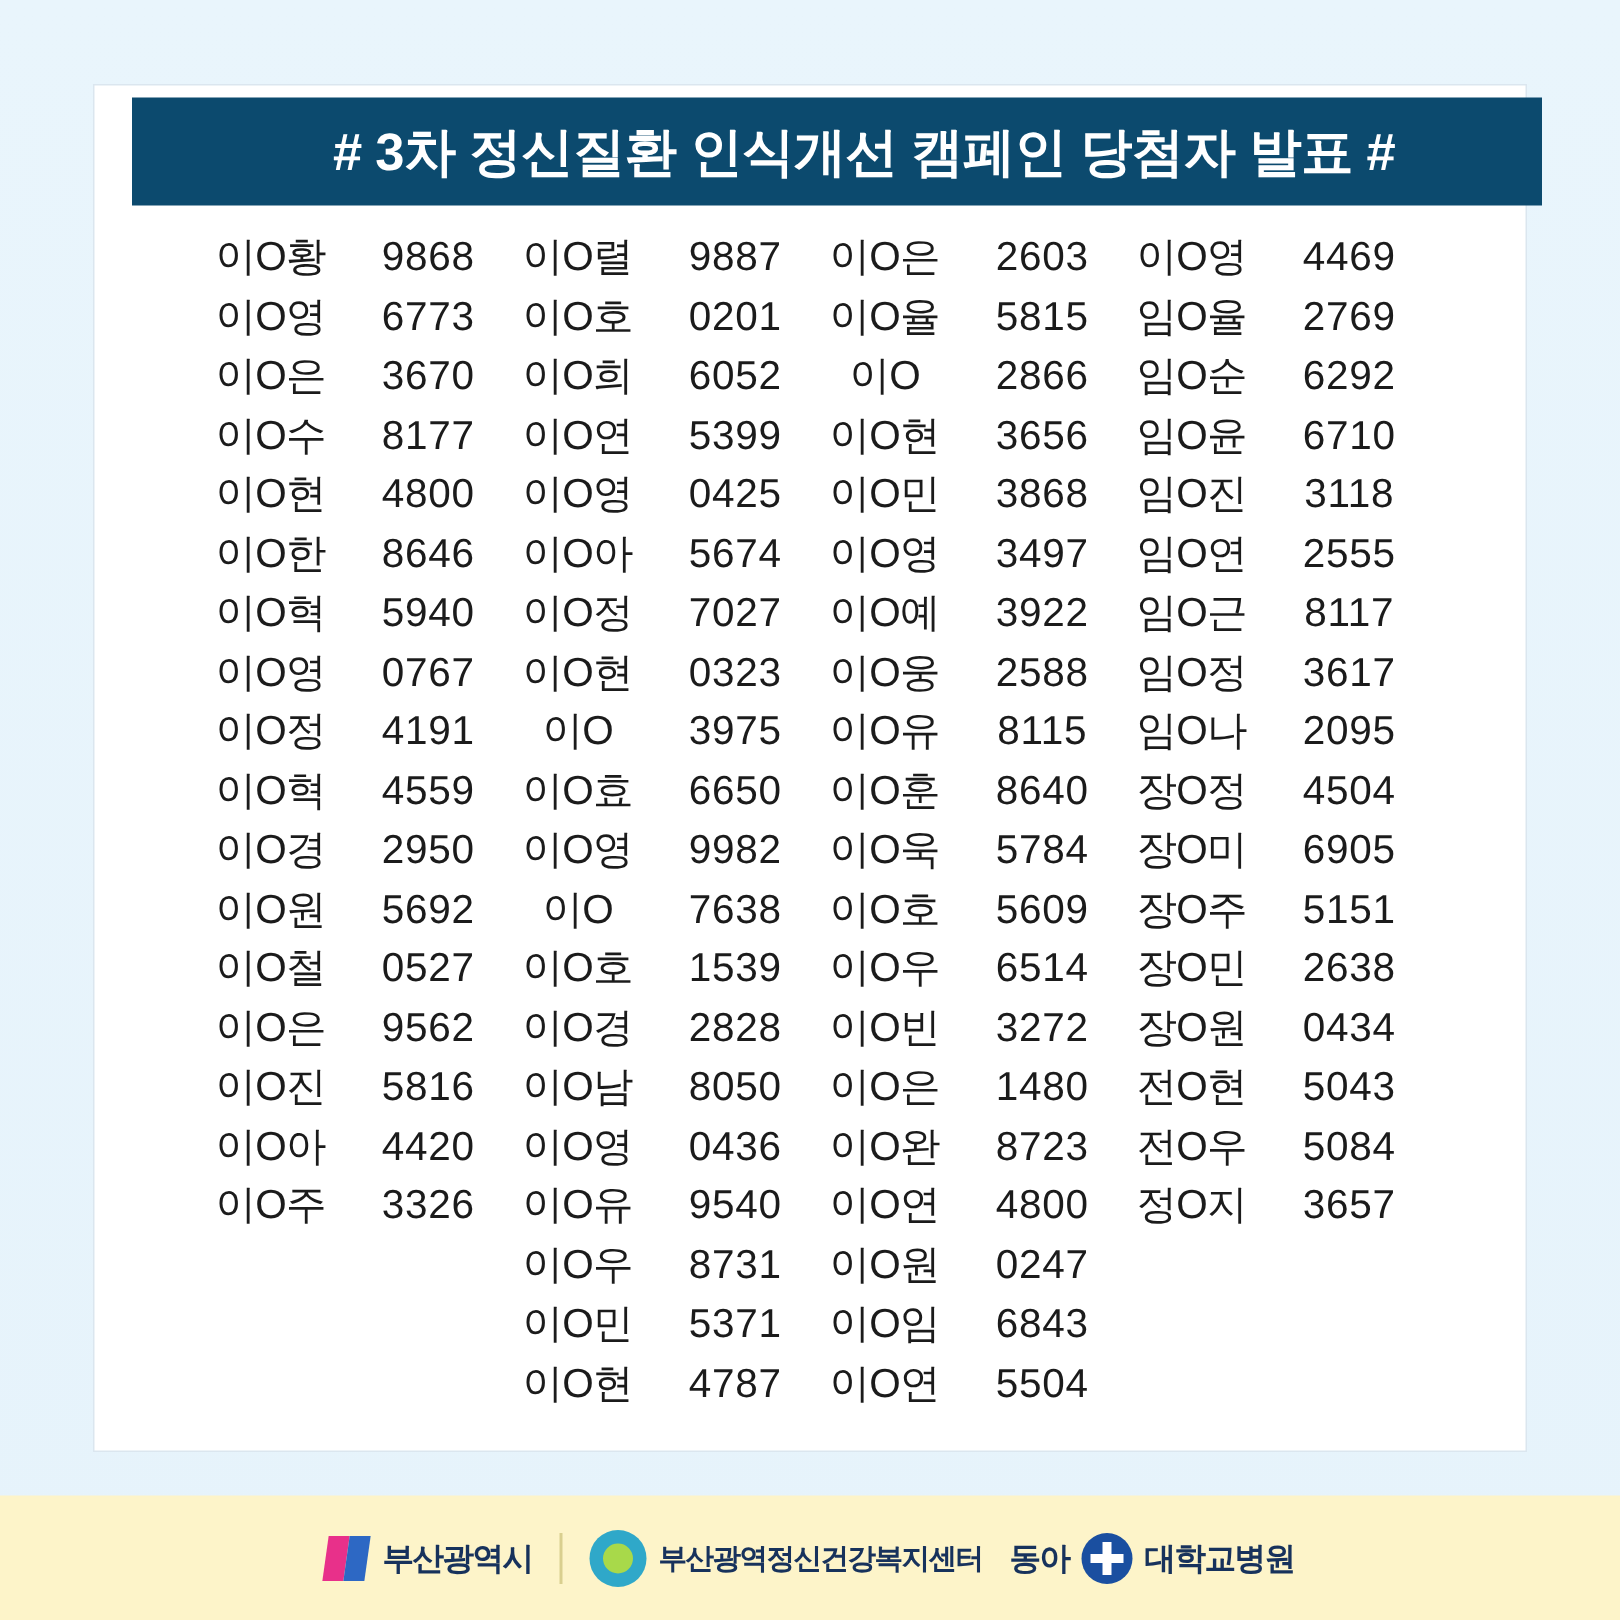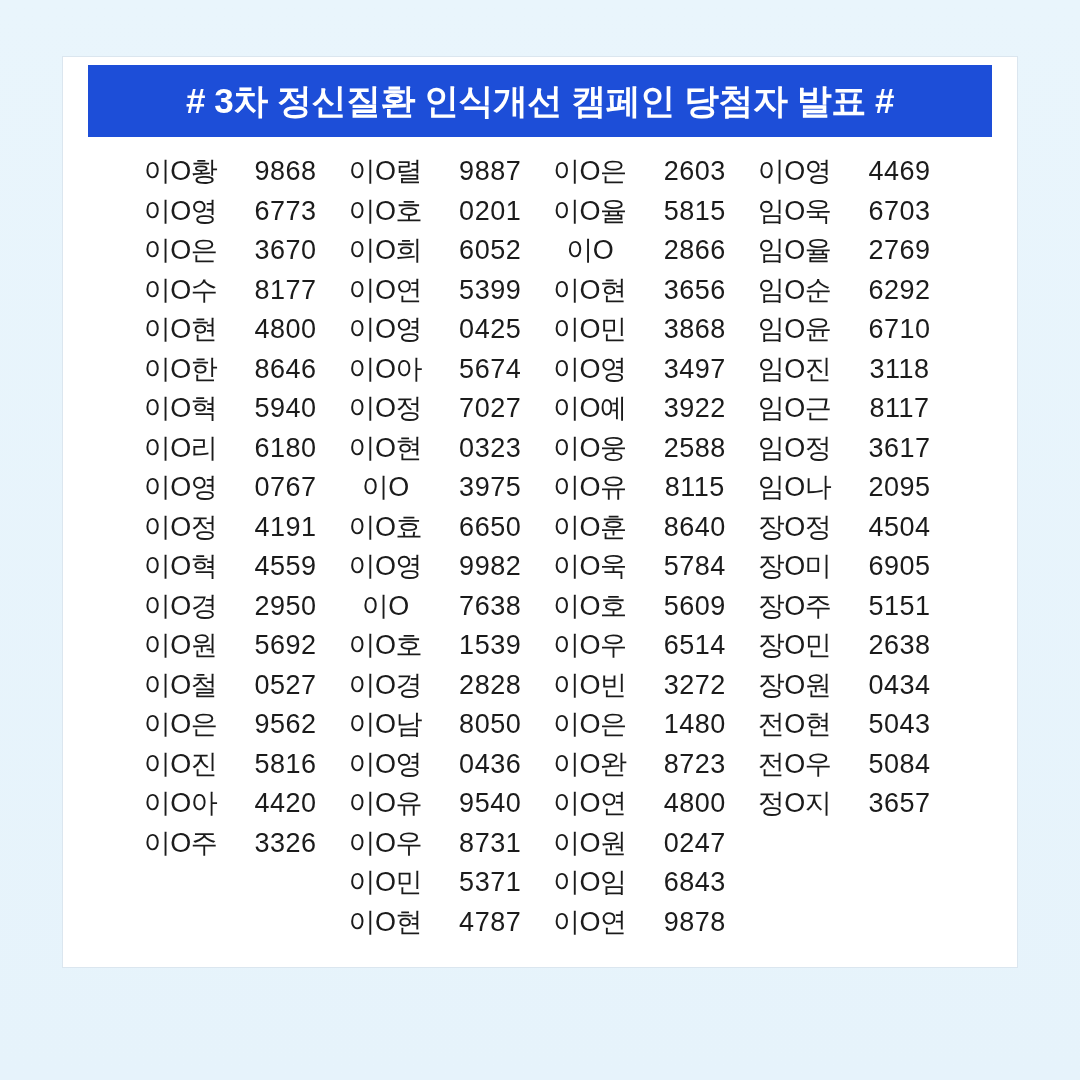--- a/index.html
+++ b/index.html
@@ -29,24 +29,25 @@
     height: 910px;
     background: #ffffff;
     box-shadow: 0 0 0 1px #dbe6ef;
   }
   .title-bar {
     position: absolute;
     left: 25px;
     top: 8px;
     width: 904px;
     height: 72px;
-    background: #1d4ed8;
+    background: #0c4a6e;
     display: flex;
     align-items: center;
     justify-content: center;
+    padding-left: 36px;
   }
   .title-bar .title-text {
     color: #ffffff;
     font-size: 35px;
     font-weight: bold;
     letter-spacing: -0.5px;
     white-space: nowrap;
   }
   .names-area {
     position: absolute;
@@ -216,24 +217,20 @@
           </div>
           <div class="row">
             <span class="nm">이O한</span>
             <span class="no">8646</span>
           </div>
           <div class="row">
             <span class="nm">이O혁</span>
             <span class="no">5940</span>
           </div>
           <div class="row">
-            <span class="nm">이O리</span>
-            <span class="no">6180</span>
-          </div>
-          <div class="row">
             <span class="nm">이O영</span>
             <span class="no">0767</span>
           </div>
           <div class="row">
             <span class="nm">이O정</span>
             <span class="no">4191</span>
           </div>
           <div class="row">
             <span class="nm">이O혁</span>
             <span class="no">4559</span>
@@ -421,47 +418,47 @@
           <div class="row">
             <span class="nm">이O원</span>
             <span class="no">0247</span>
           </div>
           <div class="row">
             <span class="nm">이O임</span>
             <span class="no">6843</span>
           </div>
           <div class="row">
             <span class="nm">이O연</span>
-            <span class="no">9878</span>
+            <span class="no">5504</span>
           </div>
         </div>
       <div class="col">
           <div class="row">
             <span class="nm">이O영</span>
             <span class="no">4469</span>
           </div>
           <div class="row">
-            <span class="nm">임O욱</span>
-            <span class="no">6703</span>
-          </div>
-          <div class="row">
             <span class="nm">임O율</span>
             <span class="no">2769</span>
           </div>
           <div class="row">
             <span class="nm">임O순</span>
             <span class="no">6292</span>
           </div>
           <div class="row">
             <span class="nm">임O윤</span>
             <span class="no">6710</span>
           </div>
           <div class="row">
             <span class="nm">임O진</span>
             <span class="no">3118</span>
+          </div>
+          <div class="row">
+            <span class="nm">임O연</span>
+            <span class="no">2555</span>
           </div>
           <div class="row">
             <span class="nm">임O근</span>
             <span class="no">8117</span>
           </div>
           <div class="row">
             <span class="nm">임O정</span>
             <span class="no">3617</span>
           </div>
           <div class="row">
@@ -498,13 +495,32 @@
           </div>
           <div class="row">
             <span class="nm">정O지</span>
             <span class="no">3657</span>
           </div>
         </div>
     </div>
 
   </div>
 
+  <div class="footer">
+    <div class="logo-group">
+      <span class="busan-mark">
+        <span class="b1"></span>
+          <span class="b2"></span>
+      </span>
+      <span class="logo-text">부산광역시</span>
+    </div>
+    <div class="divider"></div>
+    <div class="logo-group">
+      <span class="circle-mark"></span>
+      <span class="logo-text small">부산광역정신건강복지센터</span>
+    </div>
+    <div class="logo-group">
+      <span class="dong-a">동아</span>
+      <span class="cross-mark"></span>
+      <span class="logo-text">대학교병원</span>
+    </div>
+  </div>
 </div>
 
 </body></html>

